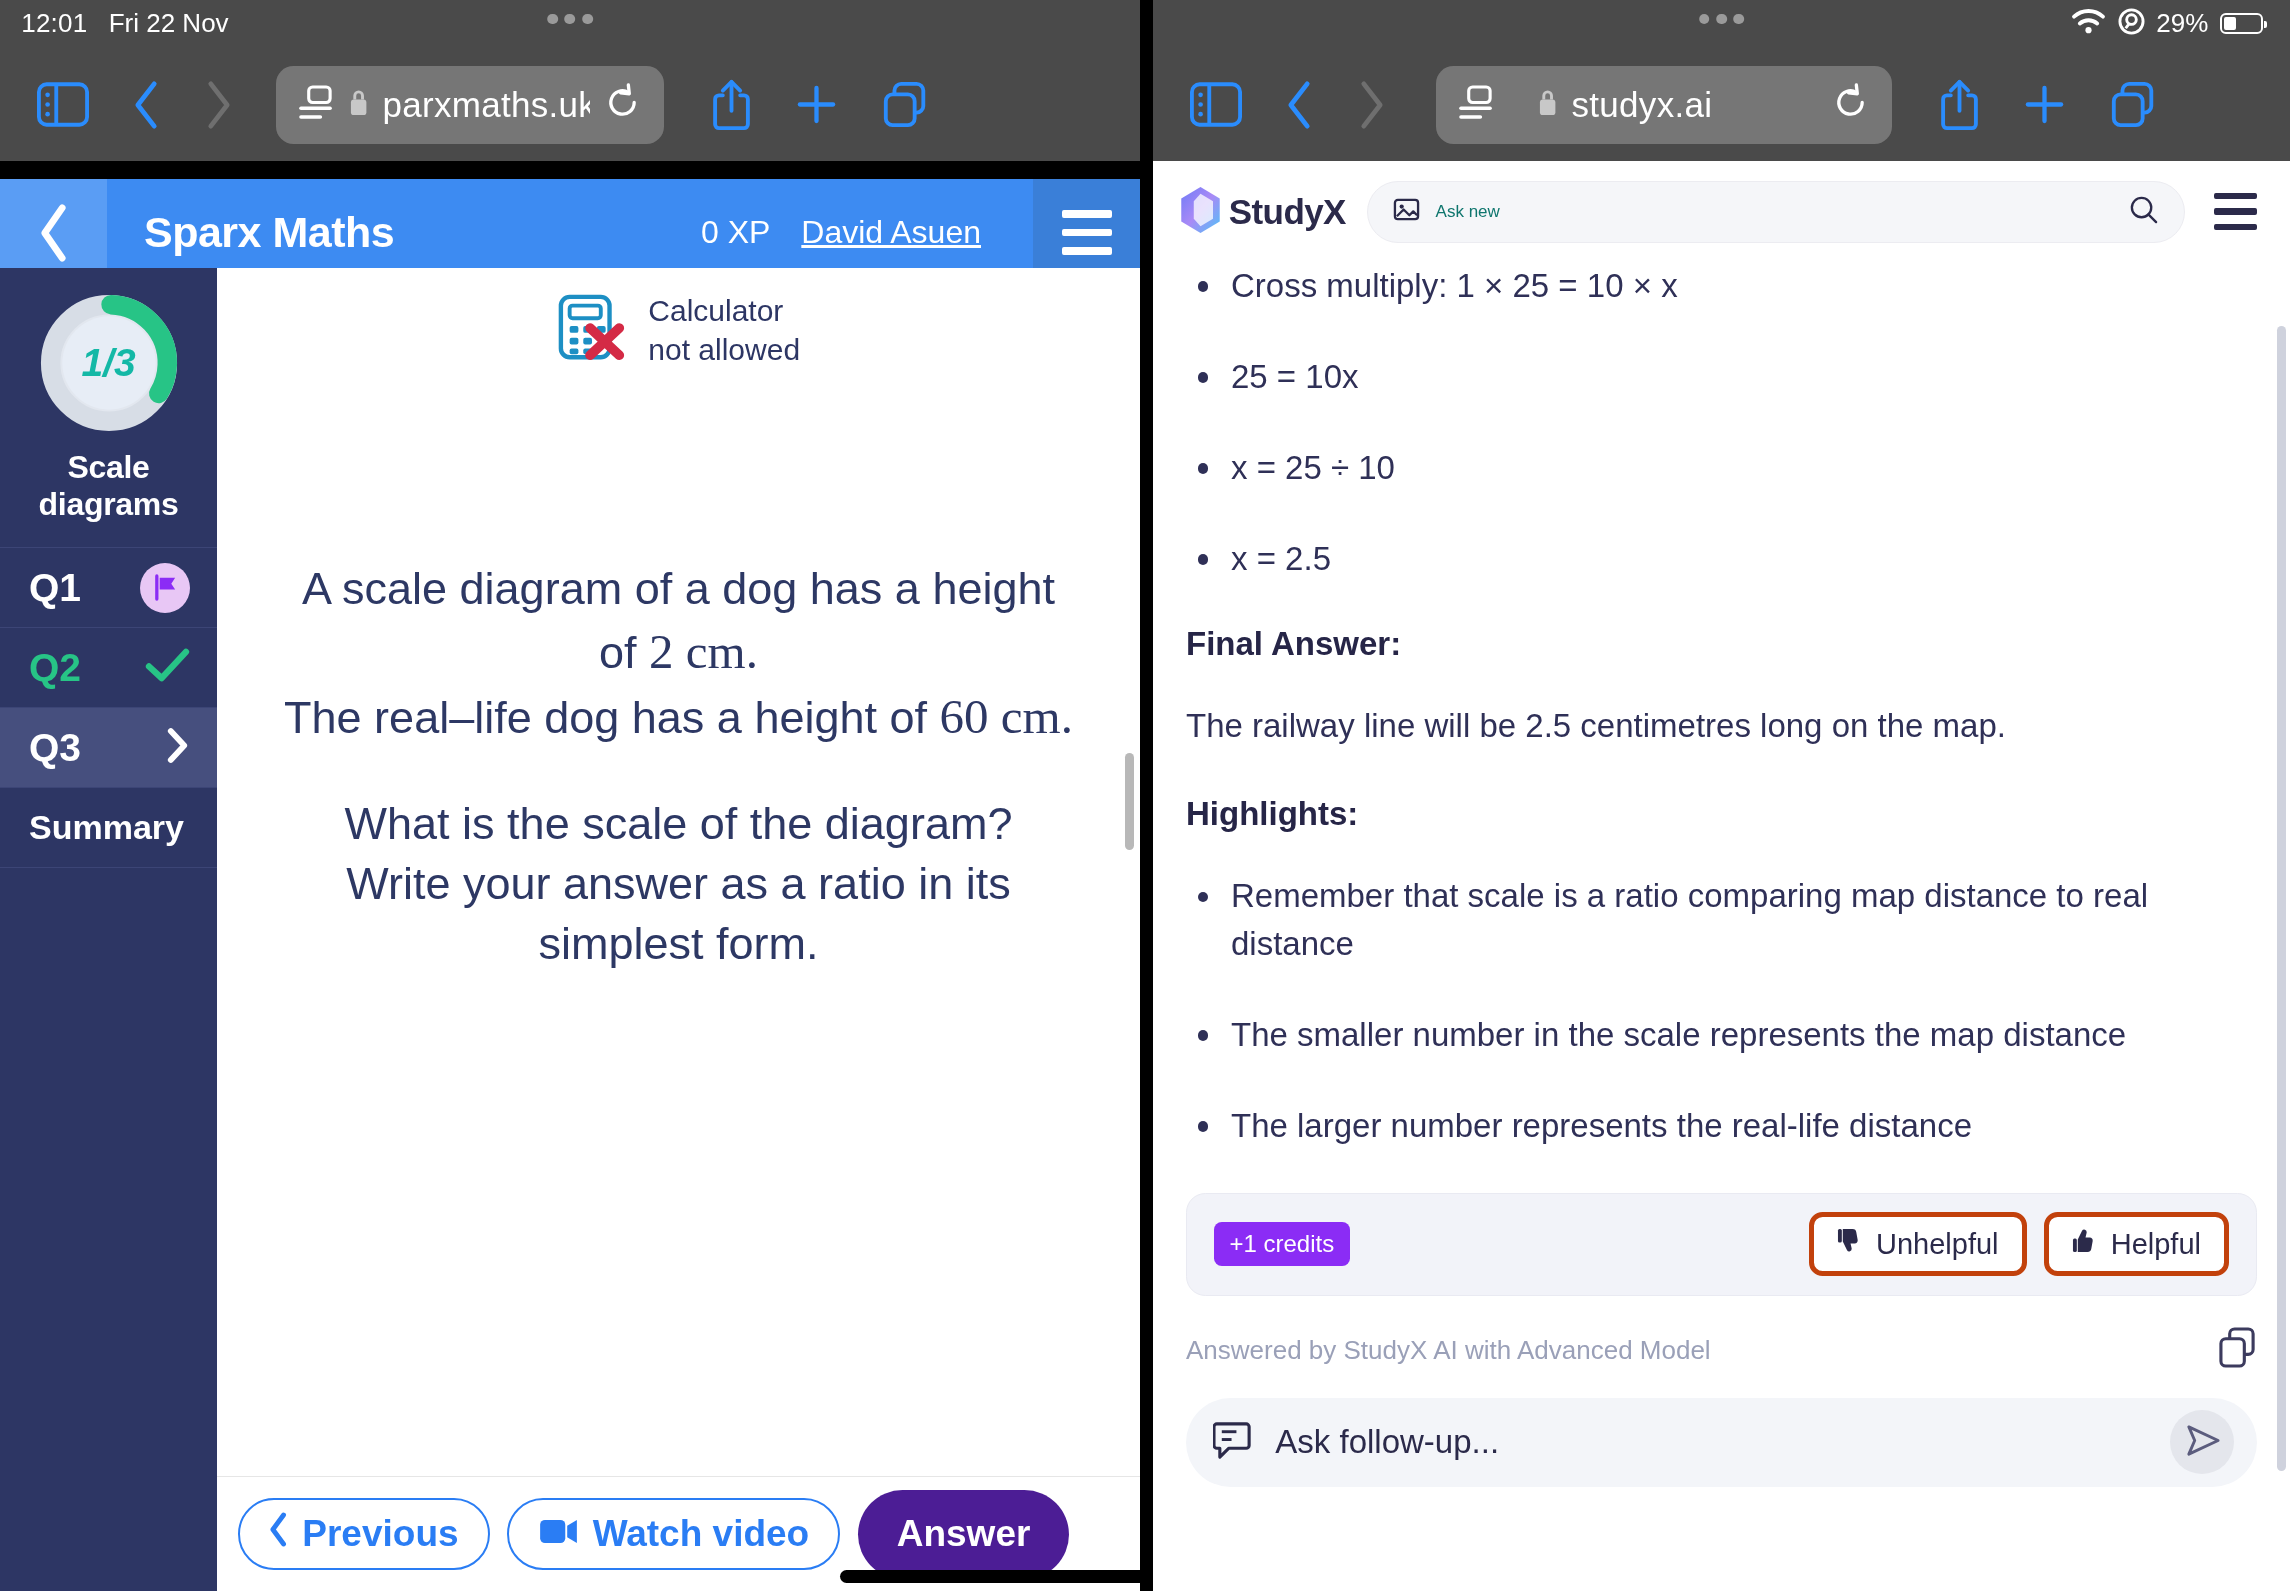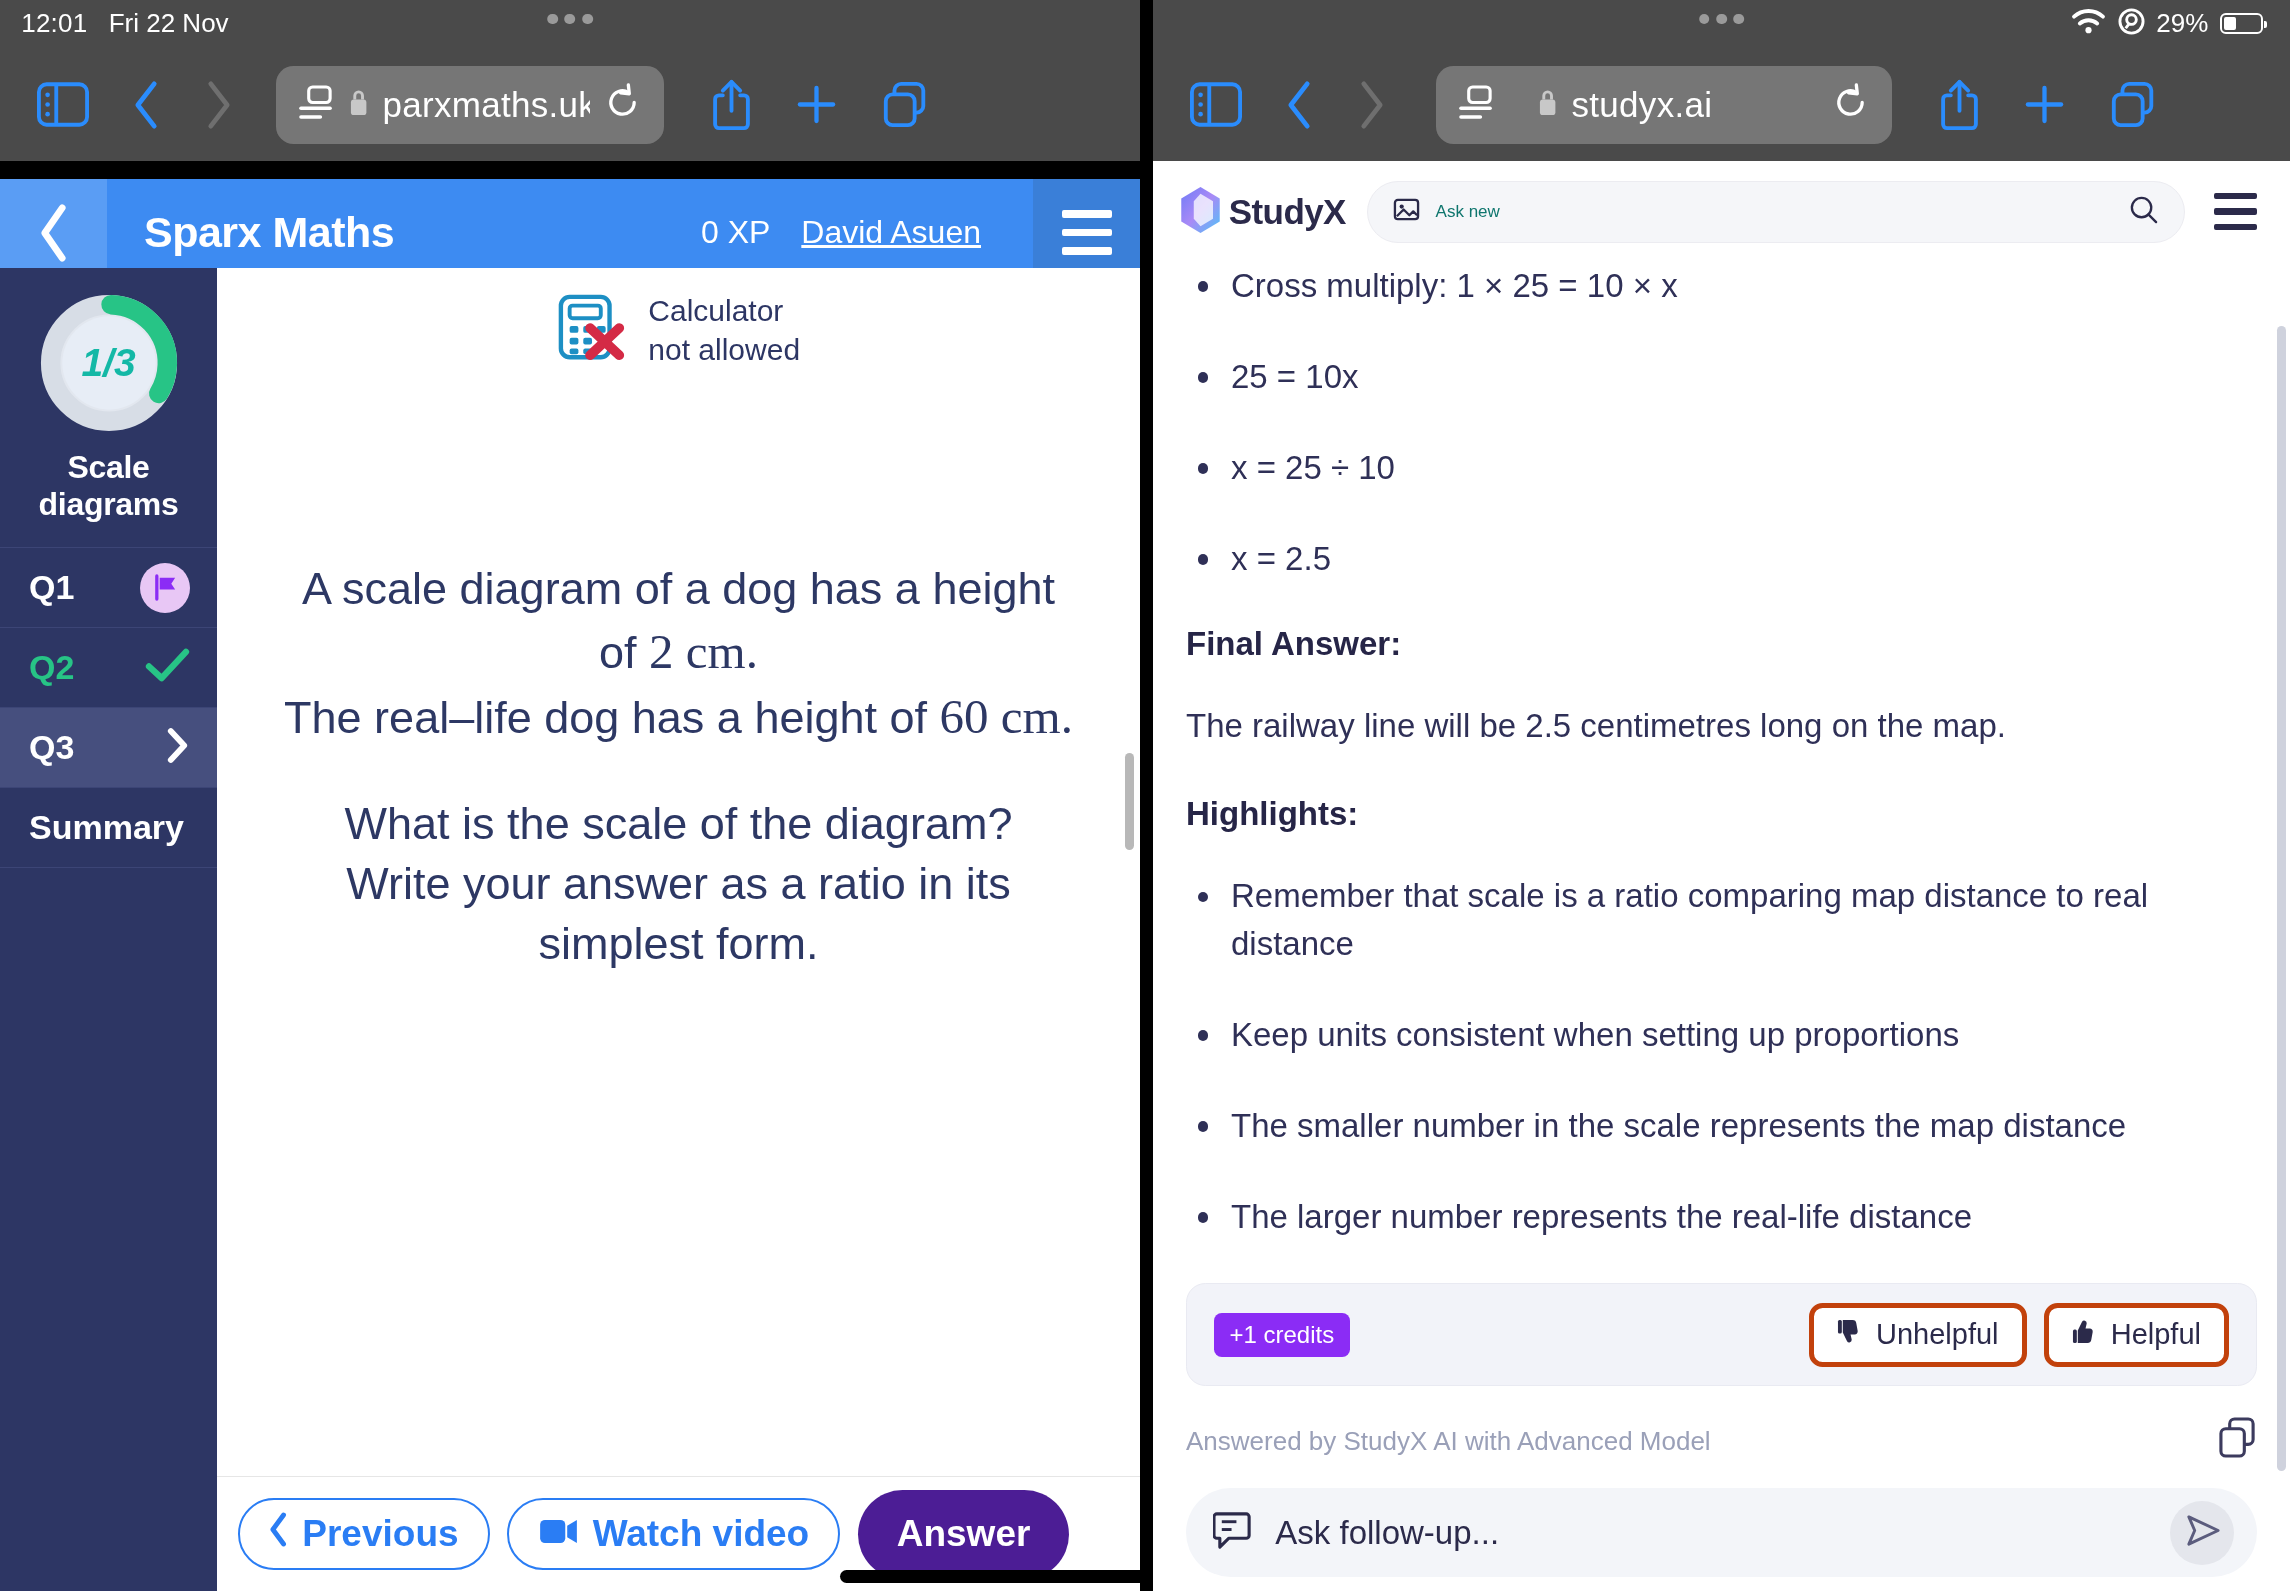--- a/index.html
+++ b/index.html
@@ -107,21 +107,21 @@
   }
   .topic {
     margin-top: 15.5px; color: #fff; font-size: 32px; font-weight: 700; text-align: center;
     line-height: 1.18; letter-spacing: -0.3px;
   }
   .qlist { margin-top: 23px; border-top: 1px solid #3c4576; }
   .qitem {
     height: 80px; display: flex; align-items: center; justify-content: space-between;
     padding: 0 27px 0 29px; border-bottom: 1px solid #3c4576; cursor: pointer;
   }
-  .qitem .qlabel { color: #fff; font-size: 34px; font-weight: 700; }
+  .qitem .qlabel { color: #fff; font-size: 39px; font-weight: 700; }
   .qitem.done .qlabel { color: #27c486; }
   .qitem.active { background: #464f7e; }
   .flag-badge {
     width: 50px; height: 50px; border-radius: 50%; background: #e8c7f5;
     display: flex; align-items: center; justify-content: center;
   }
   .summary-item {
     height: 80px; display: flex; align-items: center; padding: 0 29px;
     color: #fff; font-size: 34px; font-weight: 700; cursor: pointer;
     border-bottom: 1px solid #3c4576;
@@ -595,21 +595,20 @@
           <li class="sx-li">x = 25 ÷ 10</li>
           <li class="sx-li">x = 2.5</li>
         </ul>
 
         <div class="sx-h">Final Answer:</div>
         <div class="sx-p">The railway line will be 2.5 centimetres long on the map.</div>
 
         <div class="sx-h">Highlights:</div>
         <ul class="sx-list">
           <li class="sx-li sx-li-wide">Remember that scale is a ratio comparing map distance to real distance</li>
-          <li class="sx-li sx-li-wide">Keep units consistent when setting up proportions</li>
           <li class="sx-li sx-li-wide">The smaller number in the scale represents the map distance</li>
           <li class="sx-li sx-li-wide">The larger number represents the real-life distance</li>
         </ul>
 
         <div class="sx-card">
           <span class="credits">+1 credits</span>
           <div class="card-actions">
             <div class="fb-btn">
               <span>
                 <svg width="29" height="29" viewBox="0 0 30 30">

